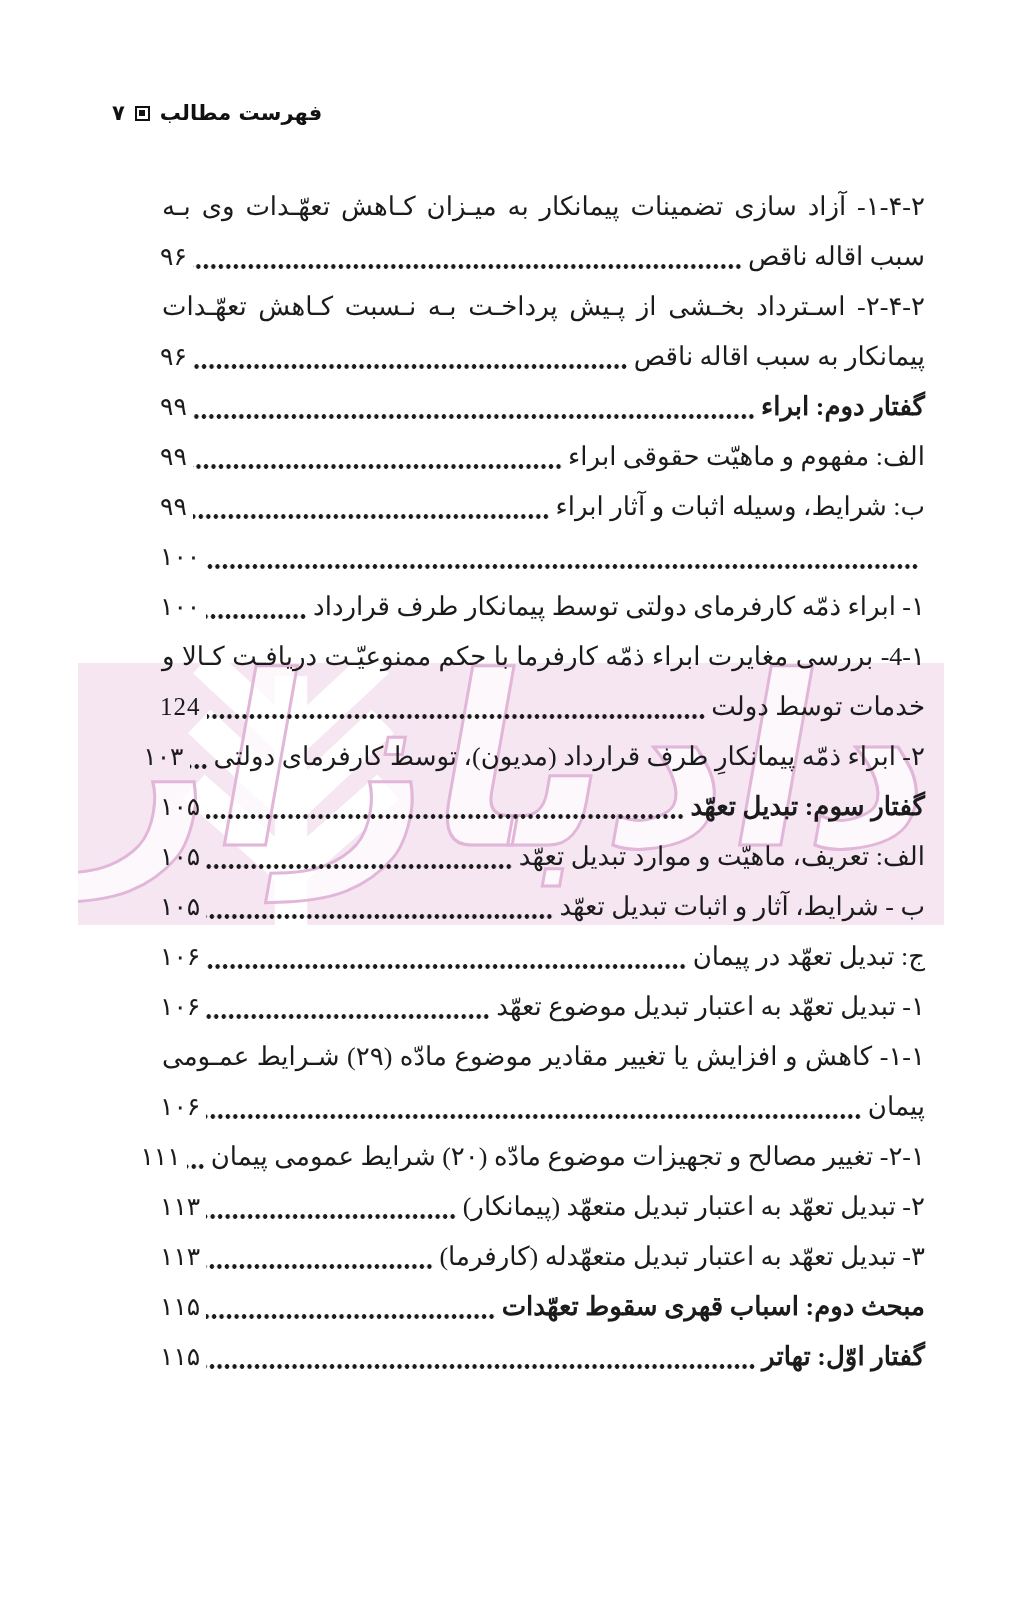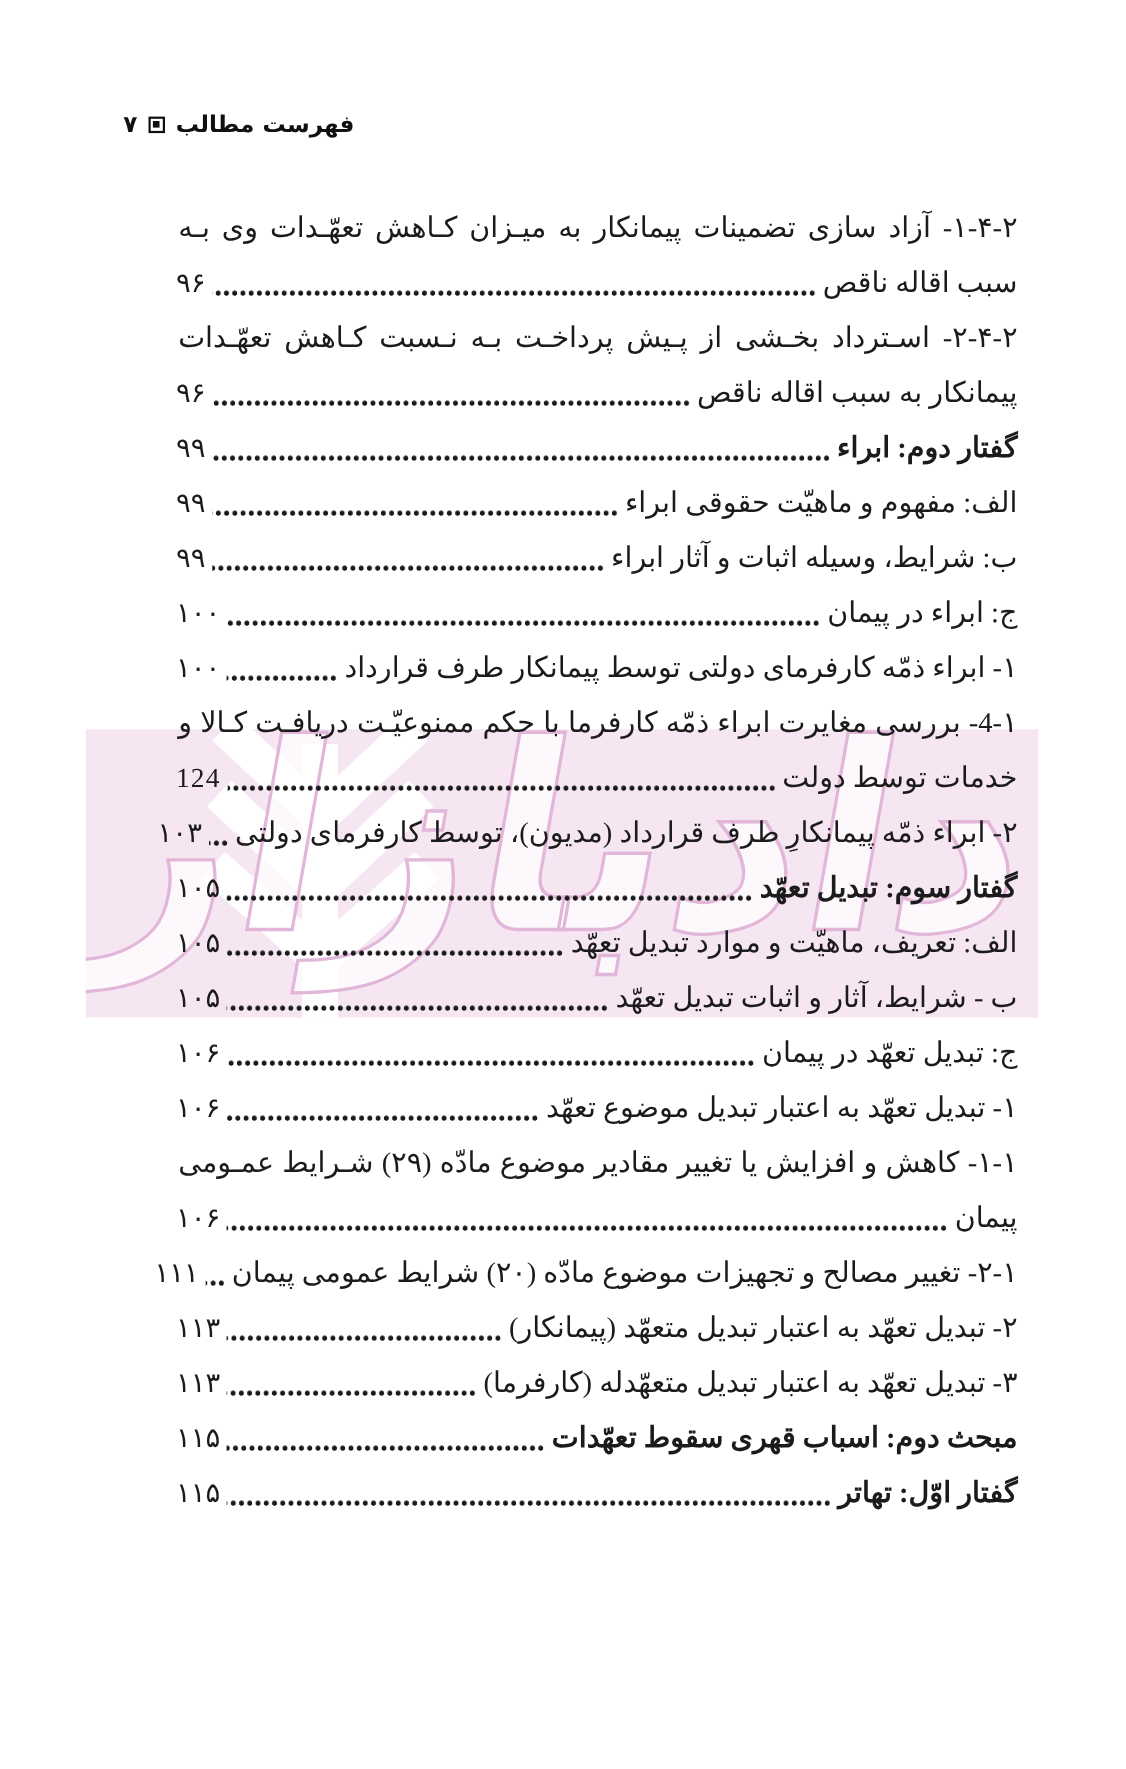--- a/index.html
+++ b/index.html
@@ -106,21 +106,20 @@
       </div>
       <div class="entry">
         <div class="row">
           <span class="t">ب: شرایط، وسیله اثبات و آثار ابراء</span>
           <span class="leader"></span>
           <span class="n">۹۹</span>
         </div>
       </div>
       <div class="entry">
         <div class="row">
-          <span class="t">ج: ابراء در پیمان</span>
           <span class="leader"></span>
           <span class="n">۱۰۰</span>
         </div>
       </div>
       <div class="entry">
         <div class="row">
           <span class="t">۱- ابراء ذمّه کارفرمای دولتی توسط پیمانکار طرف قرارداد</span>
           <span class="leader"></span>
           <span class="n">۱۰۰</span>
         </div>

